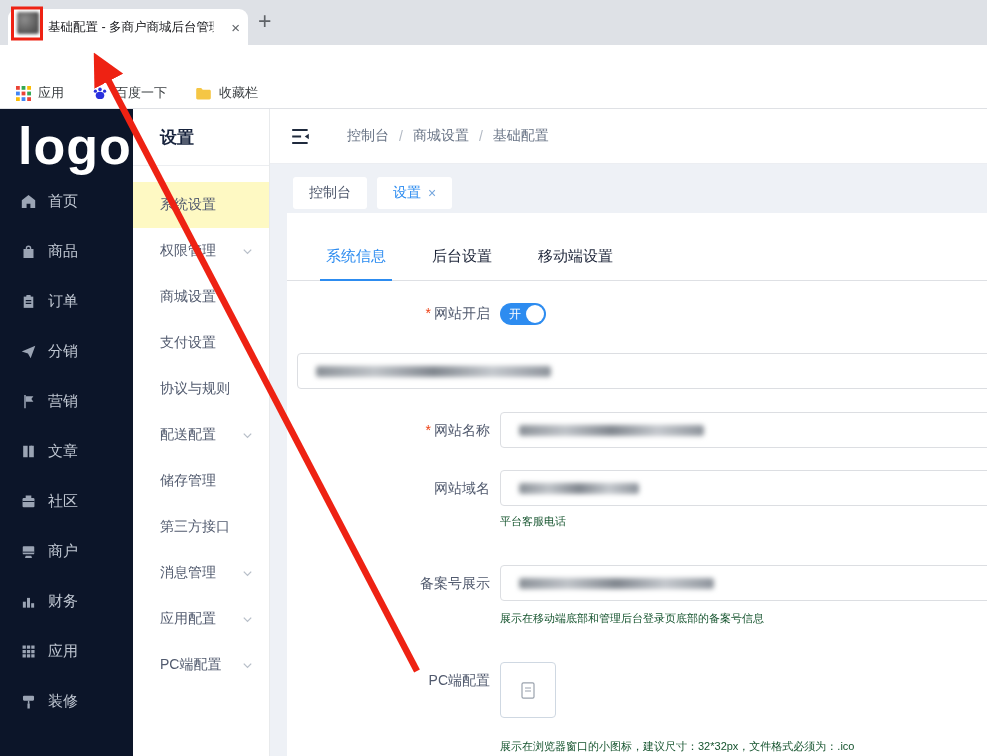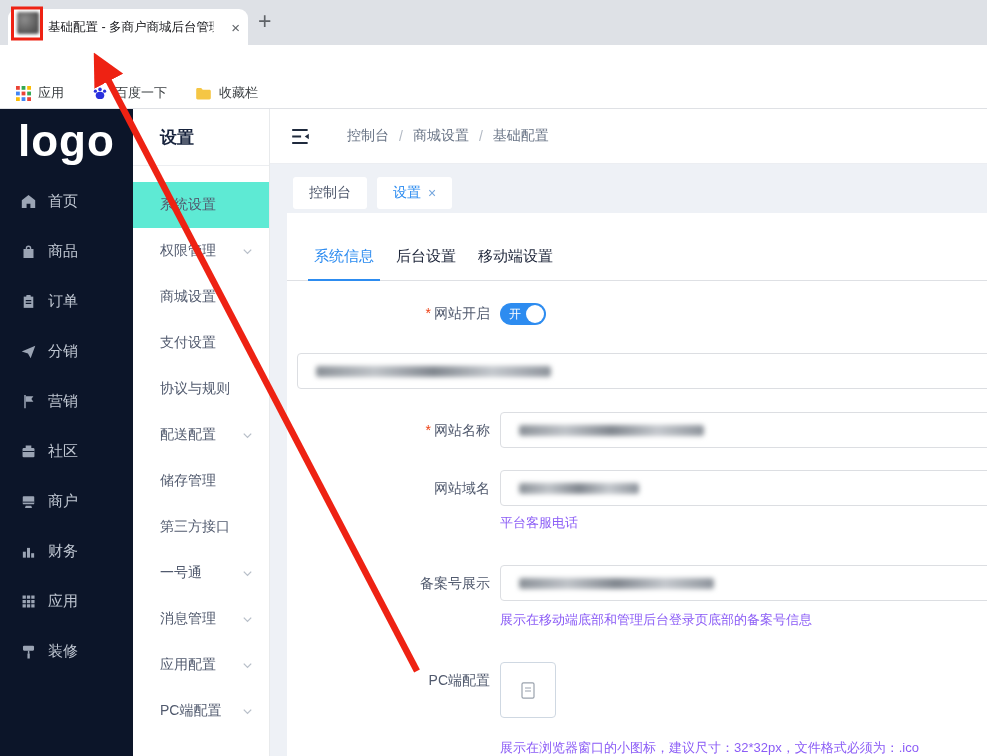--- a/index.html
+++ b/index.html
@@ -18,57 +18,57 @@
   .tbtn{position:absolute;top:51px}
   .addr{position:absolute;left:141px;top:49px;width:846px;height:28px;border-radius:14px;background:#f1f3f4}
   .lock{position:absolute;left:158px;top:54px}
   .url-smudge{position:absolute;left:183px;top:57px;width:757px;height:11px;border-radius:3px;filter:blur(2.4px);background:linear-gradient(90deg,#81878f,#b4b9bf 18%,#70767e 38%,#c0c4c9 55%,#7d838b 72%,#b6bac0 88%,#888e96)}
 
   .bookmarks{position:absolute;left:0;top:78px;width:987px;height:31px;background:#fff;border-bottom:1px solid #dfe1e5;display:flex;align-items:center;padding-left:16px}
   .bm{display:flex;align-items:center;gap:7px;margin-right:28px;font-size:13px;color:#3c4043}
 
   
   .dsb{position:absolute;left:0;top:109px;width:133px;height:647px;background:#0c1529}
-  .logo{color:#fff;font-size:44px;font-weight:700;padding:6px 0 0 18px;letter-spacing:1px;line-height:1.2}
+  .logo{color:#fff;font-size:52px;font-weight:700;padding:6px 0 0 18px;letter-spacing:1px;line-height:1.2}
   .dnav{position:absolute;left:0;top:67px;width:133px}
   .ditem{height:50px;display:flex;align-items:center;gap:11px;padding-left:20px;color:#c0c7d2;font-size:15px}
   .dicon{width:17px;height:17px;flex:none}
   .dicon path,.dicon rect,.dicon circle{fill:#9ba4b4}
 
   
   .ssb{position:absolute;left:133px;top:109px;width:137px;height:647px;background:#fff;border-right:1px solid #e8eaec}
   .ssb-title{height:57px;line-height:57px;padding-left:27px;font-size:17px;font-weight:700;color:#17233d;border-bottom:1px solid #eceef1}
   .slist{position:absolute;left:0;top:73px;width:136px}
   .sitem{height:46px;display:flex;align-items:center;justify-content:space-between;padding:0 15px 0 27px;font-size:14px;color:#515a6e}
-  .sitem.active{background:#5eead4}
+  .sitem.active{background:#fef9c3}
 
   
   .main{position:absolute;left:270px;top:109px;width:781px;height:647px;background:#eef1f6}
   .mhead{height:55px;background:#fff;border-bottom:1px solid #eceef2;display:flex;align-items:center;padding-left:20px}
   .crumbs{margin-left:36px;font-size:14px;color:#6a7587;display:flex;gap:10px;align-items:center}
   .crumb-sep{color:#b3bac4}
   .chipbar{padding:13px 0 0 23px;display:flex;gap:10px}
   .chip{height:32px;background:#fff;border-radius:3px;display:flex;align-items:center;padding:0 16px;font-size:14px;color:#515a6e;gap:7px}
   .chip.active{color:#2d8cf0}
   .chip .chip-x{color:#74a6de;font-size:14px}
 
   .card{position:absolute;left:17px;top:104px;right:-12px;height:580px;background:#fff}
   .ctabs{display:flex;align-items:flex-end;height:68px;padding-left:16px;border-bottom:1px solid #dee0e4}
-  .ctab{padding:0 6px 14px;margin:0 5px;font-size:15px;color:#1c2438}
+  .ctab{padding:0 6px 14px;margin:0 17px;font-size:15px;color:#1c2438}
   .ctab.active{color:#2d8cf0;border-bottom:2px solid #2d8cf0;margin-bottom:-1px;padding-bottom:13px}
 
   .frow{position:absolute;left:0;right:0;display:flex;align-items:center}
   .flabel{width:203px;flex:none;text-align:right;font-size:14px;color:#515a6e}
   .req{color:#ed4014;margin-right:3px}
   .fctrl{flex:1;margin-left:10px;position:relative}
   .finput{height:36px;border:1px solid #dcdee2;border-radius:4px;background:#fff;position:relative}
   .toggle{width:46px;height:22px;border-radius:11px;background:#2d8cf0;position:relative}
   .toggle-txt{position:absolute;left:9px;top:4px;font-size:12px;color:#fff;line-height:14px}
   .toggle-knob{position:absolute;right:2px;top:2px;width:18px;height:18px;border-radius:50%;background:#fff}
-  .hint{position:absolute;left:213px;font-size:13px;color:#8b5cf6;white-space:nowrap}
+  .hint{position:absolute;left:213px;font-size:11px;color:#14532d;white-space:nowrap}
   .upbox{width:56px;height:56px;border:1px solid #cfd8e2;border-radius:4px;display:flex;align-items:center;justify-content:center;background:#fff}
   .smudge{position:absolute;top:12px;left:18px;height:11px;border-radius:3px;filter:blur(2.4px);background:linear-gradient(90deg,#8a9097,#bfc3c8 25%,#80868e 50%,#c4c8cd 75%,#8d939b)}
 
   
   .anno{position:absolute;left:0;top:0;width:987px;height:756px;pointer-events:none;z-index:99}
 </style>
 </head>
 <body>
 
 <div class="tabstrip">
@@ -165,20 +165,28 @@
     </div>
     <div class="ditem">
       <svg class="dicon" viewBox="0 0 16 16">
           <path d="M4 1.9h1.4v12.4H4z"></path>
           <path d="M5.4 3.1h7.2l-1.9 2.6 1.9 2.6H5.4z"></path>
         </svg>
       <span>营销</span>
     </div>
     <div class="ditem">
       <svg class="dicon" viewBox="0 0 16 16">
+          <path d="M3 2.6h4.2v10.8H3z"></path>
+          <path d="M8.6 2.6H13v10.8H8.6z"></path>
+          <path d="M10 2.6h1.5v4L10.8 5.6 10 6.6z" fill="#0c1529"></path>
+        </svg>
+      <span>文章</span>
+    </div>
+    <div class="ditem">
+      <svg class="dicon" viewBox="0 0 16 16">
           <rect x="2.4" y="4.8" width="11.2" height="8.6" rx="1"></rect>
           <path d="M6 4.8V3h4v1.8" fill="none" stroke="#9ba4b4" stroke-width="1.3"></path>
           <path d="M2.4 8h11.2" stroke="#0c1529" stroke-width="0.9"></path>
         </svg>
       <span>社区</span>
     </div>
     <div class="ditem">
       <svg class="dicon" viewBox="0 0 16 16">
           <rect x="2.6" y="3" width="10.8" height="7.6" rx="0.8"></rect>
           <path d="M5.4 12h5.2l.7 2H4.7z"></path>
@@ -236,26 +244,20 @@
         <span>配送配置</span>
         <svg width="13" height="13" viewBox="0 0 14 14">
           <path d="M3 5l4 4 4-4" fill="none" stroke="#b8bfc9" stroke-width="1.4"></path>
         </svg>
       </div>
     <div class="sitem">
         <span>储存管理</span>
       </div>
     <div class="sitem">
         <span>第三方接口</span>
-      </div>
-    <div class="sitem">
-        <span>一号通</span>
-        <svg width="13" height="13" viewBox="0 0 14 14">
-          <path d="M3 5l4 4 4-4" fill="none" stroke="#b8bfc9" stroke-width="1.4"></path>
-        </svg>
       </div>
     <div class="sitem">
         <span>消息管理</span>
         <svg width="13" height="13" viewBox="0 0 14 14">
           <path d="M3 5l4 4 4-4" fill="none" stroke="#b8bfc9" stroke-width="1.4"></path>
         </svg>
       </div>
     <div class="sitem">
         <span>应用配置</span>
         <svg width="13" height="13" viewBox="0 0 14 14">

